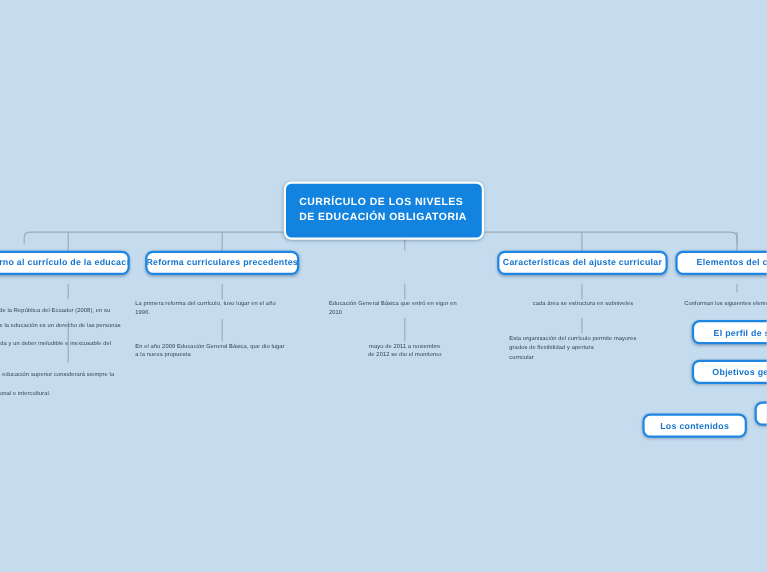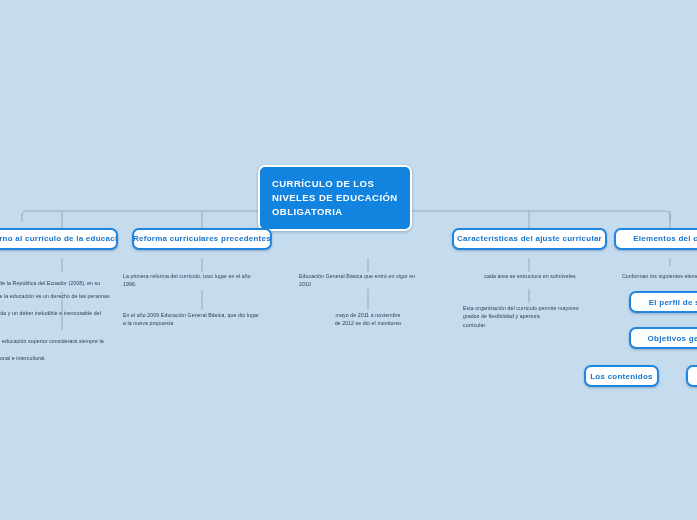--- a/index.html
+++ b/index.html
@@ -26,21 +26,21 @@
     left: 0; top: 0;
     width: 697px; height: 520px;
     pointer-events: none;
   }
 
   
   .root-node {
     position: absolute;
     left: 258px;
     top: 165px;
-    width: 154px;
+    width: 182px;
     padding: 10px 12px 11px 12px;
     background: #1284e0;
     border: 2px solid #ffffff;
     border-radius: 7px;
     box-shadow: 0 1px 3px rgba(40,70,100,.35);
     color: #ffffff;
     font-size: 9.5px;
     font-weight: bold;
     line-height: 1.45;
     letter-spacing: .45px;
@@ -172,17 +172,17 @@
 curricular</div>
 
   <div class="branch-node" style="left:614px; top:228px; width:135px;">Elementos del currículo</div>
 
   <div class="note" style="left:622px; top:272px; width:150px;">Conforman los siguientes elementos</div>
 
   <div class="leaf-node" style="left:629px; top:291px; width:110px;">El perfil de salida</div>
 
   <div class="leaf-node" style="left:629px; top:327px; width:118px;">Objetivos generales</div>
 
-  <div class="leaf-node" style="left:584px; top:365px; width:75px;">Los contenidos</div>
+  <div class="leaf-node" style="left:584px; top:376px; width:95px;">Los contenidos</div>
 
   <div class="leaf-node" style="left:686px; top:365px; width:60px;"></div>
 
 </div>
 
 </body></html>

